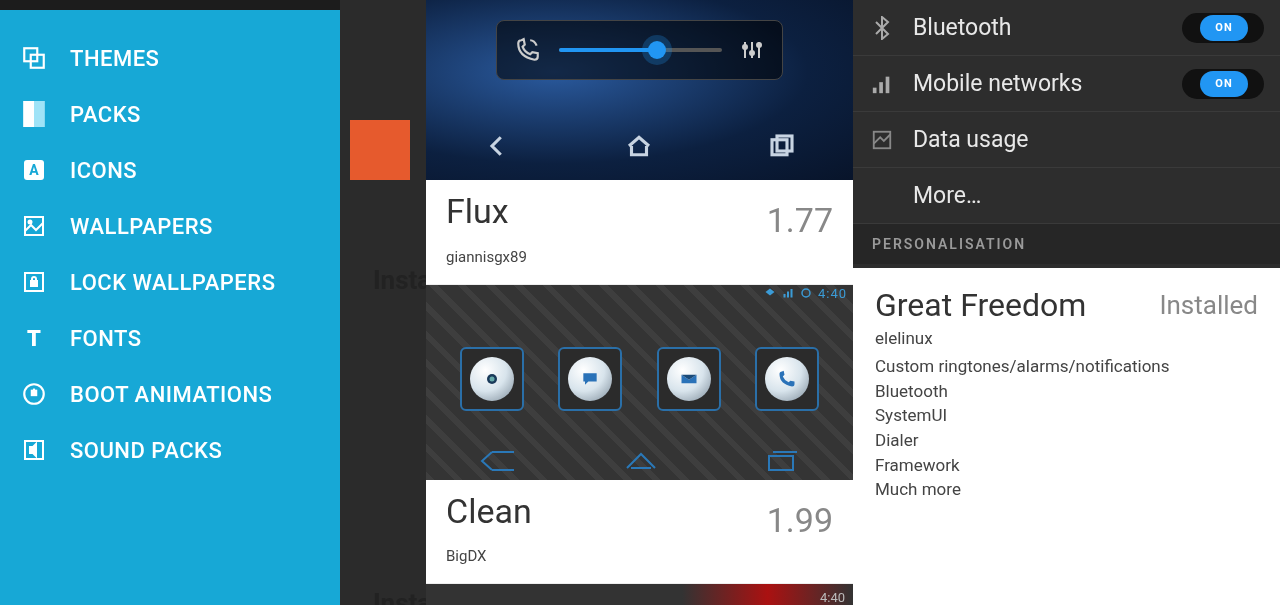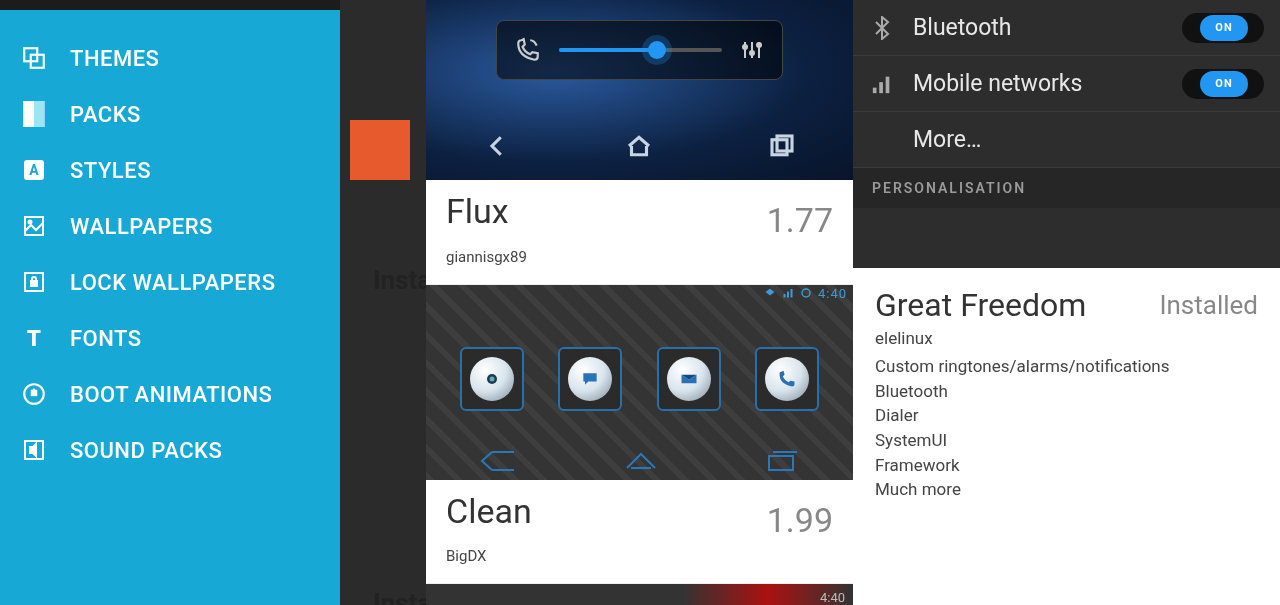--- a/index.html
+++ b/index.html
@@ -366,21 +366,21 @@
       </span>
       <span class="label">PACKS</span>
     </div>
     <div class="sidebar-item">
       <span class="icon">
         <svg width="24" height="24" viewBox="0 0 24 24">
             <rect x="2" y="2" width="20" height="20" rx="3" fill="#fff"></rect>
             <text x="12" y="17" text-anchor="middle" font-size="14" font-weight="700" fill="#17a8d6">A</text>
           </svg>
       </span>
-      <span class="label">STYLES</span>
+      <span class="label">ICONS</span>
     </div>
     <div class="sidebar-item">
       <span class="icon">
         <svg width="24" height="24" viewBox="0 0 24 24" fill="none" stroke="#fff" stroke-width="2">
             <rect x="3" y="3" width="18" height="18"></rect>
             <polyline points="3,17 9,11 14,16 21,9" fill="none"></polyline>
             <circle cx="8" cy="8" r="1.5" fill="#fff"></circle>
           </svg>
       </span>
       <span class="label">WALLPAPERS</span>
@@ -574,34 +574,43 @@
             <rect x="2" y="16" width="4" height="6"></rect>
             <rect x="9" y="10" width="4" height="12"></rect>
             <rect x="16" y="4" width="4" height="18"></rect>
           </svg>
       </span>
       <span class="slabel">Mobile networks</span>
       <div class="toggle">
         <div class="knob">ON</div>
       </div>
     </div>
+    <div class="srow">
+      <span class="sicon">
+        <svg width="22" height="22" viewBox="0 0 24 24" fill="none" stroke="#888" stroke-width="2">
+            <rect x="3" y="3" width="18" height="18"></rect>
+            <polyline points="3,16 10,9 14,13 21,6"></polyline>
+          </svg>
+      </span>
+      <span class="slabel">Data usage</span>
+    </div>
     <div class="srow indent">
       <span class="slabel">More…</span>
     </div>
     <div class="section-header">PERSONALISATION</div>
   </div>
 
   <div class="detail">
     <div class="detail-head">
       <div class="dtitle">Great Freedom</div>
       <div class="dstatus">Installed</div>
     </div>
     <div class="dauthor">elelinux</div>
     <div class="dlist">
       <div>Custom ringtones/alarms/notifications</div>
       <div>Bluetooth</div>
+      <div>SystemUI</div>
       <div>Dialer</div>
-      <div>SystemUI</div>
       <div>Framework</div>
       <div>Much more</div>
     </div>
   </div>
 </div>
 
 </body></html>

